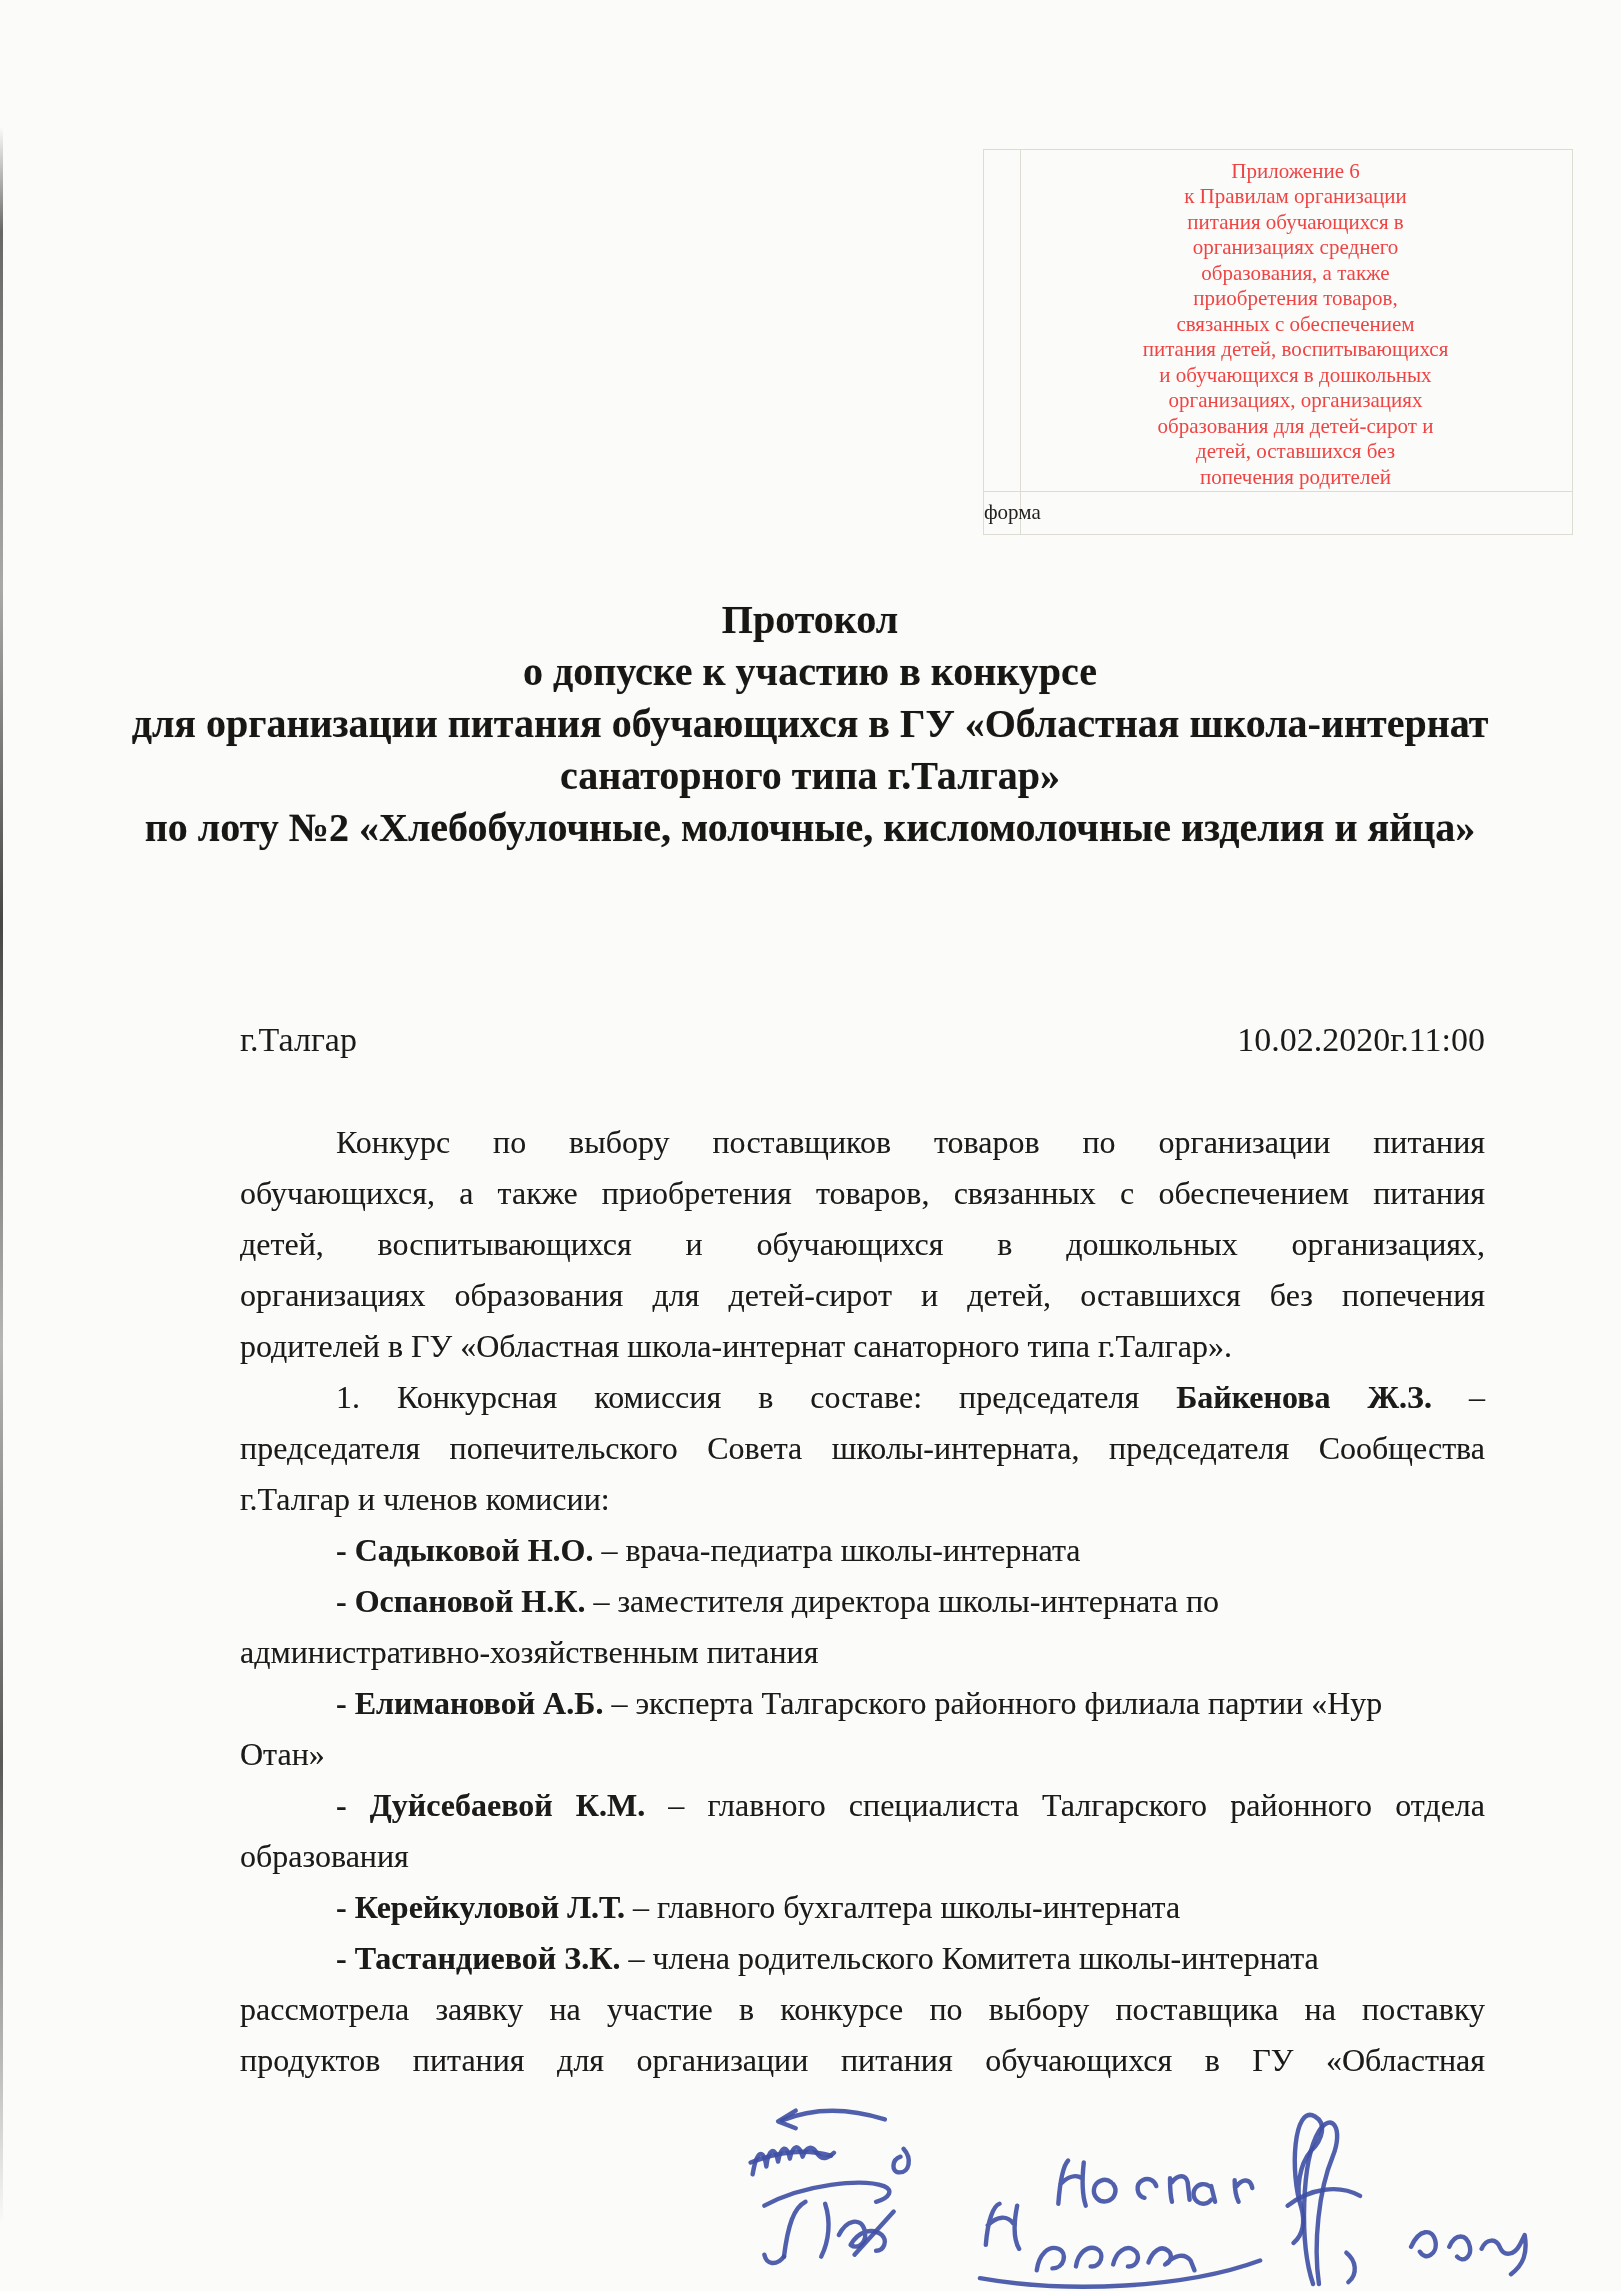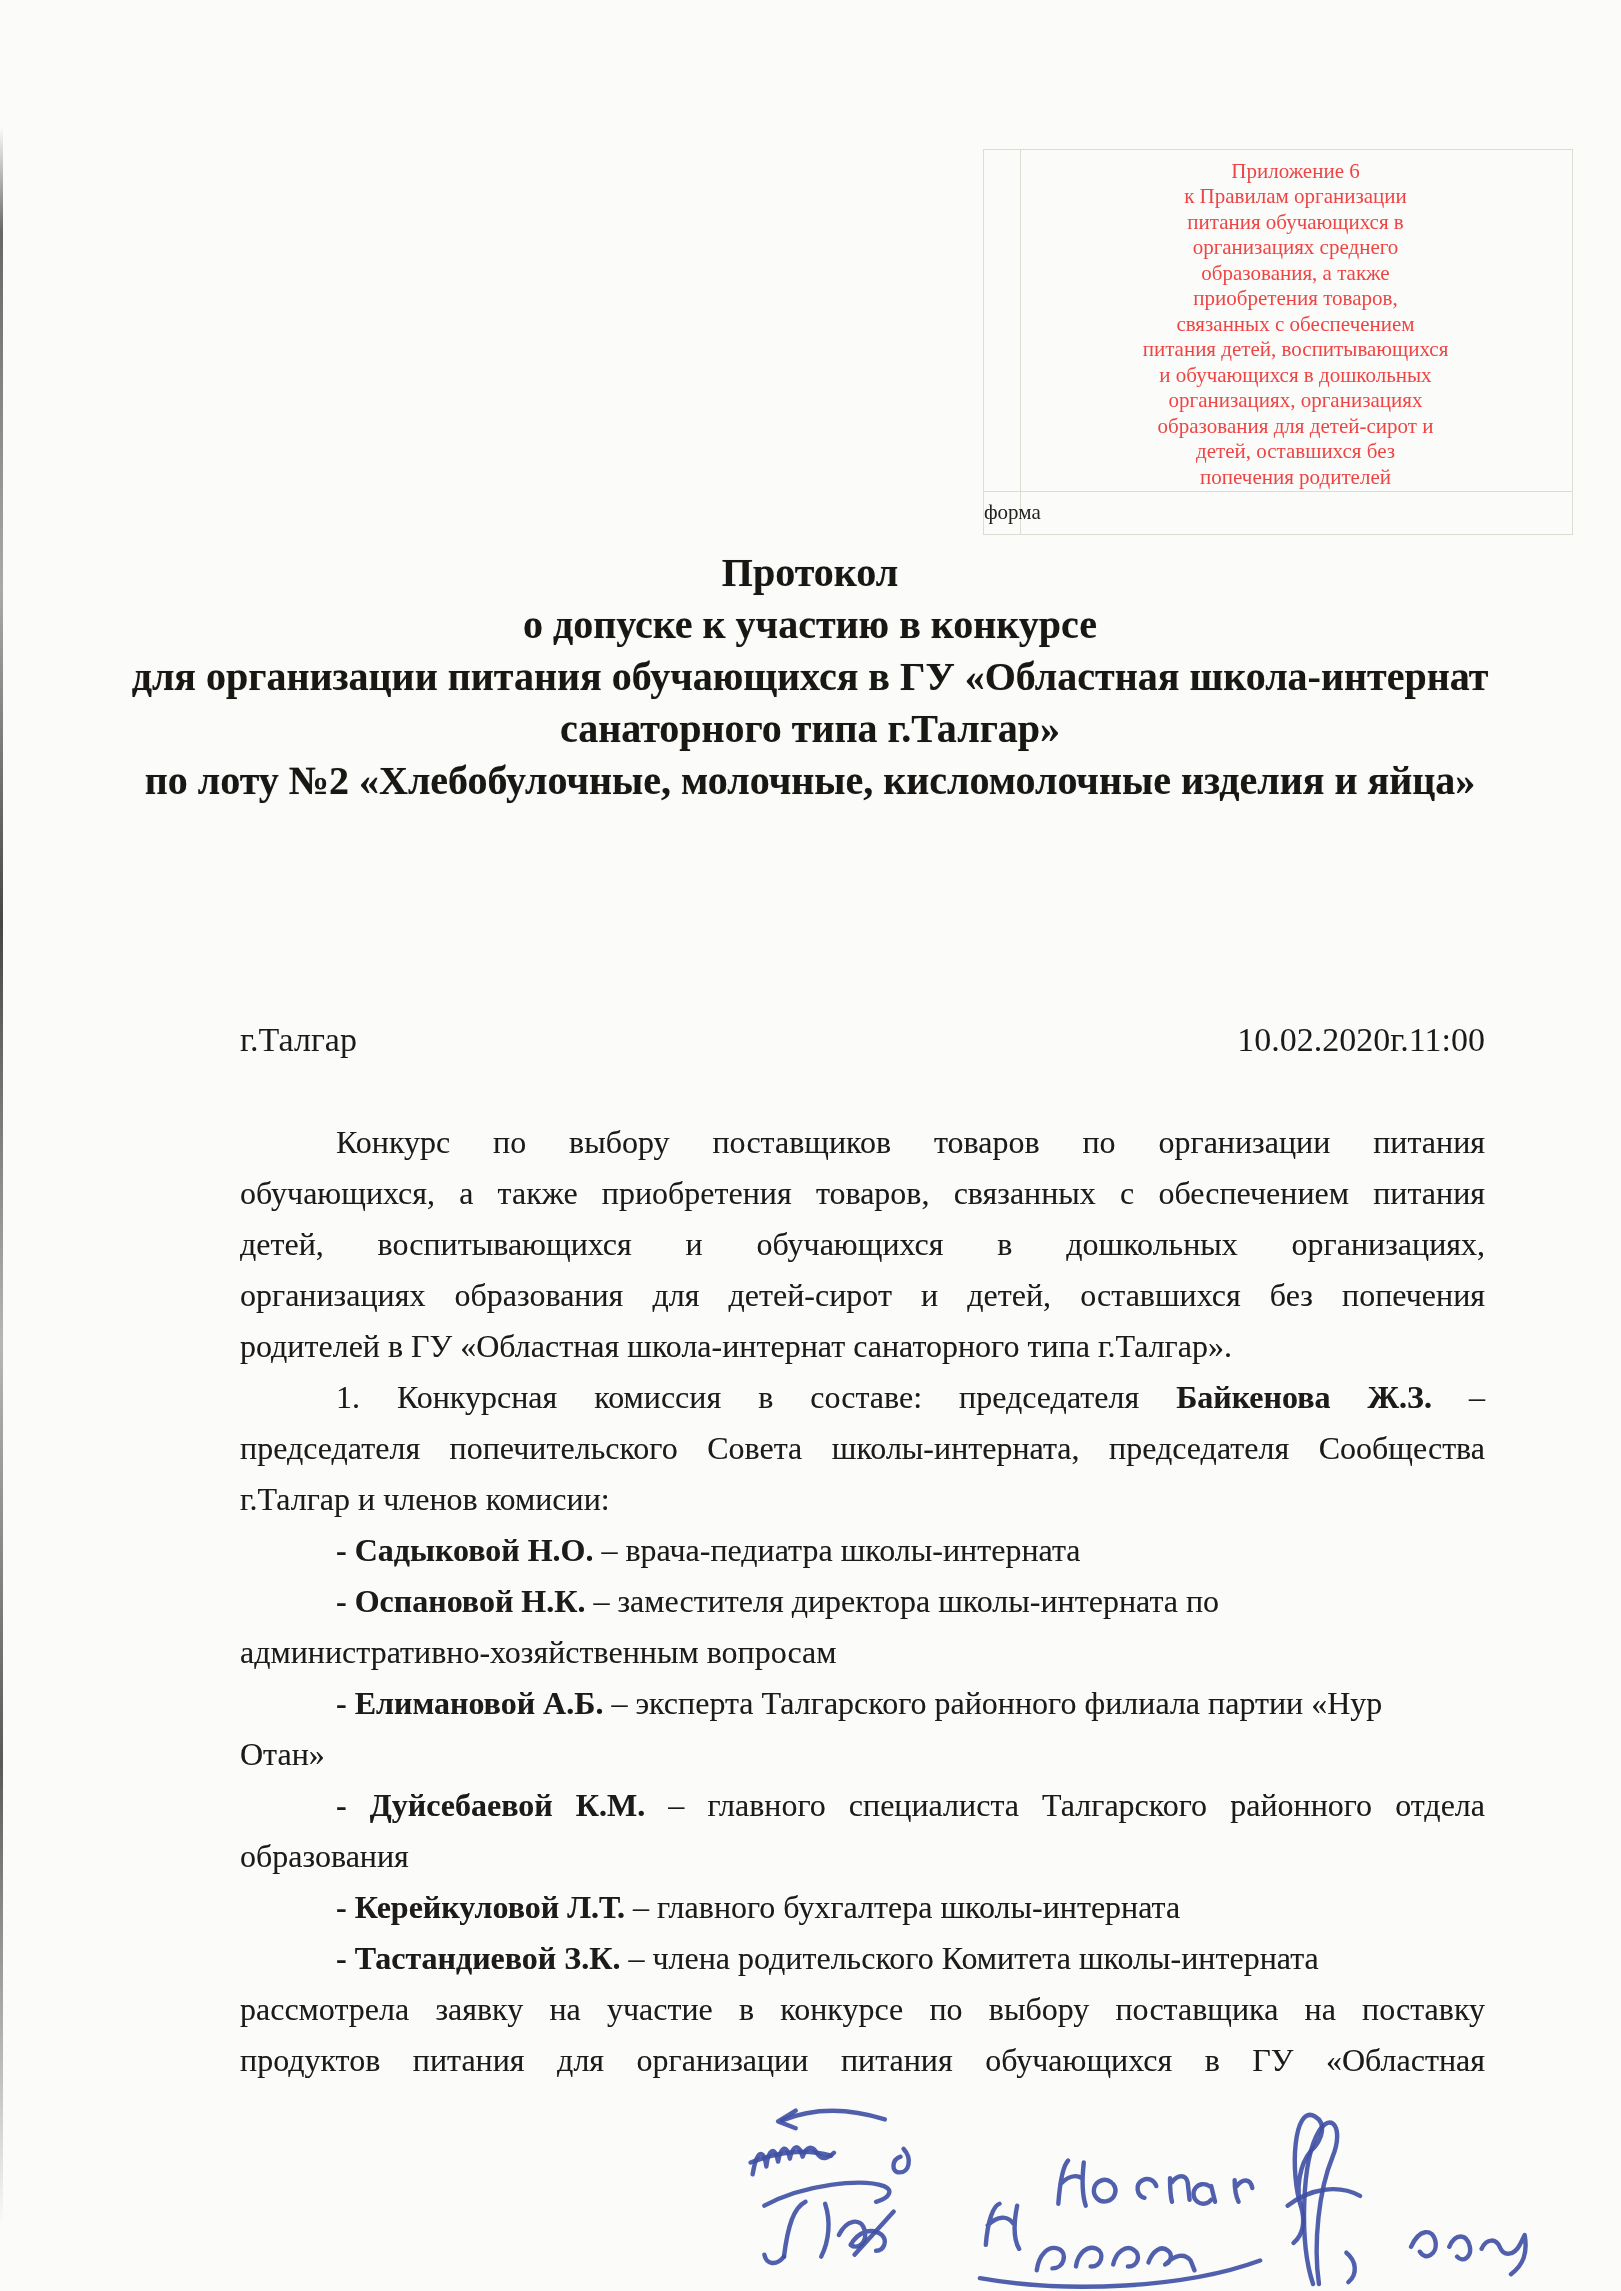--- a/index.html
+++ b/index.html
@@ -27,21 +27,21 @@
     position:absolute;left:37px;right:2px;top:8.8px;
     text-align:center;font-size:21px;line-height:25.5px;
     white-space:pre-line;color:#ef4444;
   }
   .annot-form{
     position:absolute;left:0;right:0;top:341px;bottom:0;
     border-top:1px solid var(--border,#dddbd2);
     text-align:left;font-size:21px;line-height:41px;color:#23221f;
   }
   .title{
-    position:absolute;left:78px;top:547px;width:1464px;
+    position:absolute;left:78px;top:594px;width:1464px;
     text-align:center;font-weight:bold;font-size:40px;line-height:52px;
     color:#181714;text-shadow:0 0 0.7px rgba(25,25,25,.45);
   }
   .meta{
     position:absolute;left:240px;top:1014px;width:1245px;
     display:flex;justify-content:space-between;font-size:34px;line-height:51px;
   }
   .content{
     position:absolute;left:240px;top:1117px;width:1245px;
     font-size:32px;text-shadow:0 0 0.6px rgba(25,25,25,.35);
@@ -101,21 +101,21 @@
     <div class="ln j">организациях образования для детей-сирот и детей, оставшихся без попечения</div>
     <div class="ln">родителей в ГУ «Областная школа-интернат санаторного типа г.Талгар».</div>
 
     <div class="ln ind j"><span>1. Конкурсная комиссия в составе: председателя </span><span class="b">Байкенова Ж.З.</span><span> –</span></div>
     <div class="ln j">председателя попечительского Совета школы-интерната, председателя Сообщества</div>
     <div class="ln">г.Талгар и членов комисии:</div>
 
     <div class="ln ind"><span class="b">- Садыковой Н.О.</span><span> – врача-педиатра школы-интерната</span></div>
 
     <div class="ln ind"><span class="b">- Оспановой Н.К.</span><span> – заместителя директора школы-интерната по</span></div>
-    <div class="ln">административно-хозяйственным вопросам</div>
+    <div class="ln">административно-хозяйственным питания</div>
 
     <div class="ln ind"><span class="b">- Елимановой А.Б.</span><span> – эксперта Талгарского районного филиала партии «Нур</span></div>
     <div class="ln">Отан»</div>
 
     <div class="ln ind j"><span class="b">- Дуйсебаевой К.М.</span><span> – главного специалиста Талгарского районного отдела</span></div>
     <div class="ln">образования</div>
 
     <div class="ln ind"><span class="b">- Керейкуловой Л.Т.</span><span> – главного бухгалтера школы-интерната</span></div>
 
     <div class="ln ind"><span class="b">- Тастандиевой З.К.</span><span> – члена родительского Комитета школы-интерната</span></div>

